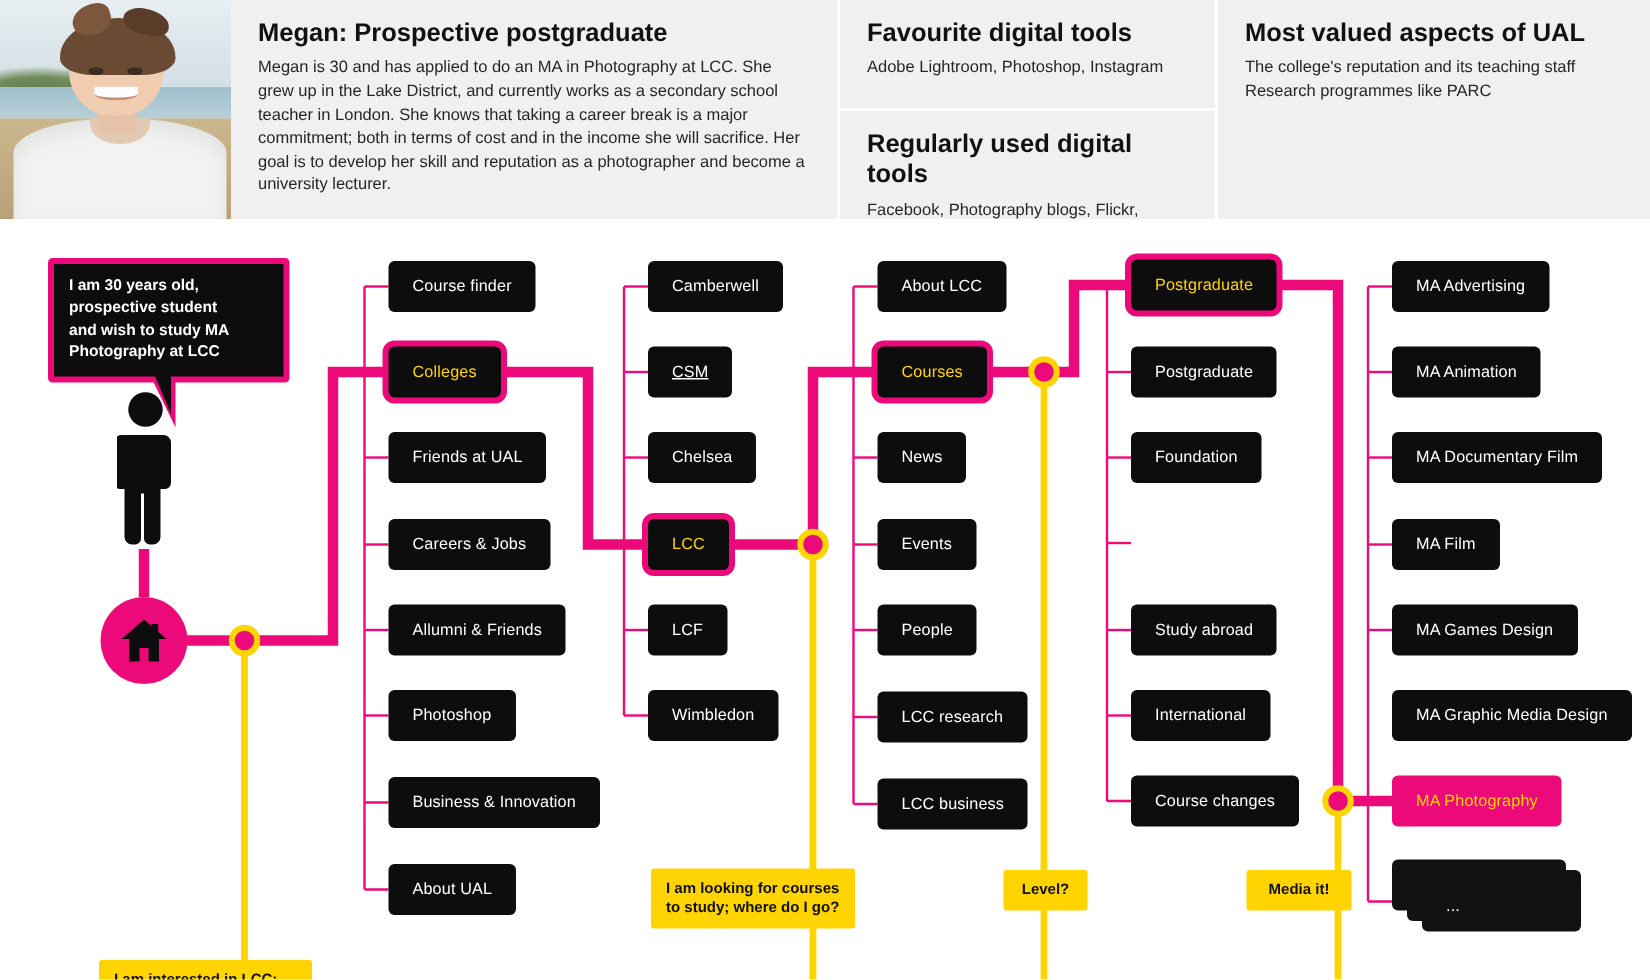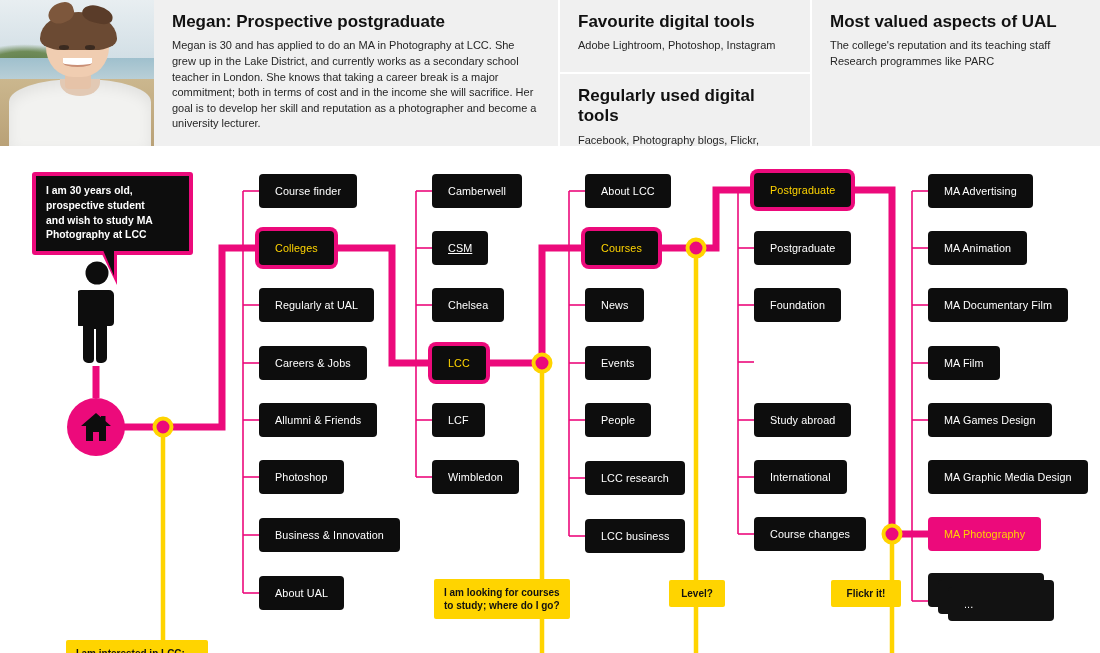--- a/index.html
+++ b/index.html
@@ -279,21 +279,21 @@
 
   <div class="home-circle" style="left:67px; top:252px;">
     <svg width="32" height="30" viewBox="0 0 32 30">
       <path d="M16,1 L31,14 L26,14 L26,29 L19,29 L19,20 L13,20 L13,29 L6,29 L6,14 L1,14 Z" fill="#0d0d0d"></path>
       <rect x="21" y="4" width="4.5" height="7" fill="#0d0d0d"></rect>
     </svg>
   </div>
 
   <div class="node" style="left:259px; top:28px;">Course finder</div>
   <div class="node hl" style="left:259px; top:85px;">Colleges</div>
-  <div class="node" style="left:259px; top:142px;">Regularly at UAL</div>
+  <div class="node" style="left:259px; top:142px;">Friends at UAL</div>
   <div class="node" style="left:259px; top:200px;">Careers &amp; Jobs</div>
   <div class="node" style="left:259px; top:257px;">Allumni &amp; Friends</div>
   <div class="node" style="left:259px; top:314px;">Photoshop</div>
   <div class="node" style="left:259px; top:372px;">Business &amp; Innovation</div>
   <div class="node" style="left:259px; top:430px;">About UAL</div>
 
   <div class="node" style="left:432px; top:28px;">Camberwell</div>
   <div class="node" style="left:432px; top:85px;text-decoration:underline;">CSM</div>
   <div class="node" style="left:432px; top:142px;">Chelsea</div>
   <div class="node hl" style="left:432px; top:200px;">LCC</div>
@@ -325,14 +325,14 @@
   <div class="node ghost" style="left:928px; top:427px; width:116px;"></div>
   <div class="node ghost" style="left:938px; top:434px; width:116px;"></div>
   <div class="node ghost" style="left:948px; top:441px; width:106px;">...</div>
 
   <div class="callout" style="left:66px;  top:494px; width:142px;">I am interested in LCC;
 where do I go?</div>
 
   <div class="callout" style="left:434px; top:433px; width:136px;">I am looking for courses
 to study; where do I go?</div>
   <div class="callout" style="left:669px; top:434px; width:56px; text-align:center;">Level?</div>
-  <div class="callout" style="left:831px; top:434px; width:70px; text-align:center;">Flickr it!</div>
+  <div class="callout" style="left:831px; top:434px; width:70px; text-align:center;">Media it!</div>
 </div>
 
 </body></html>

